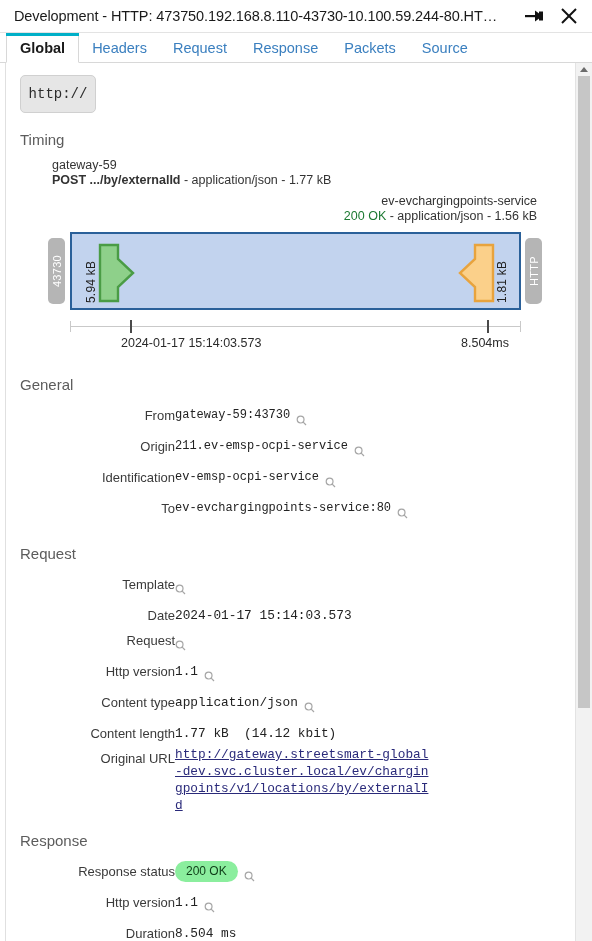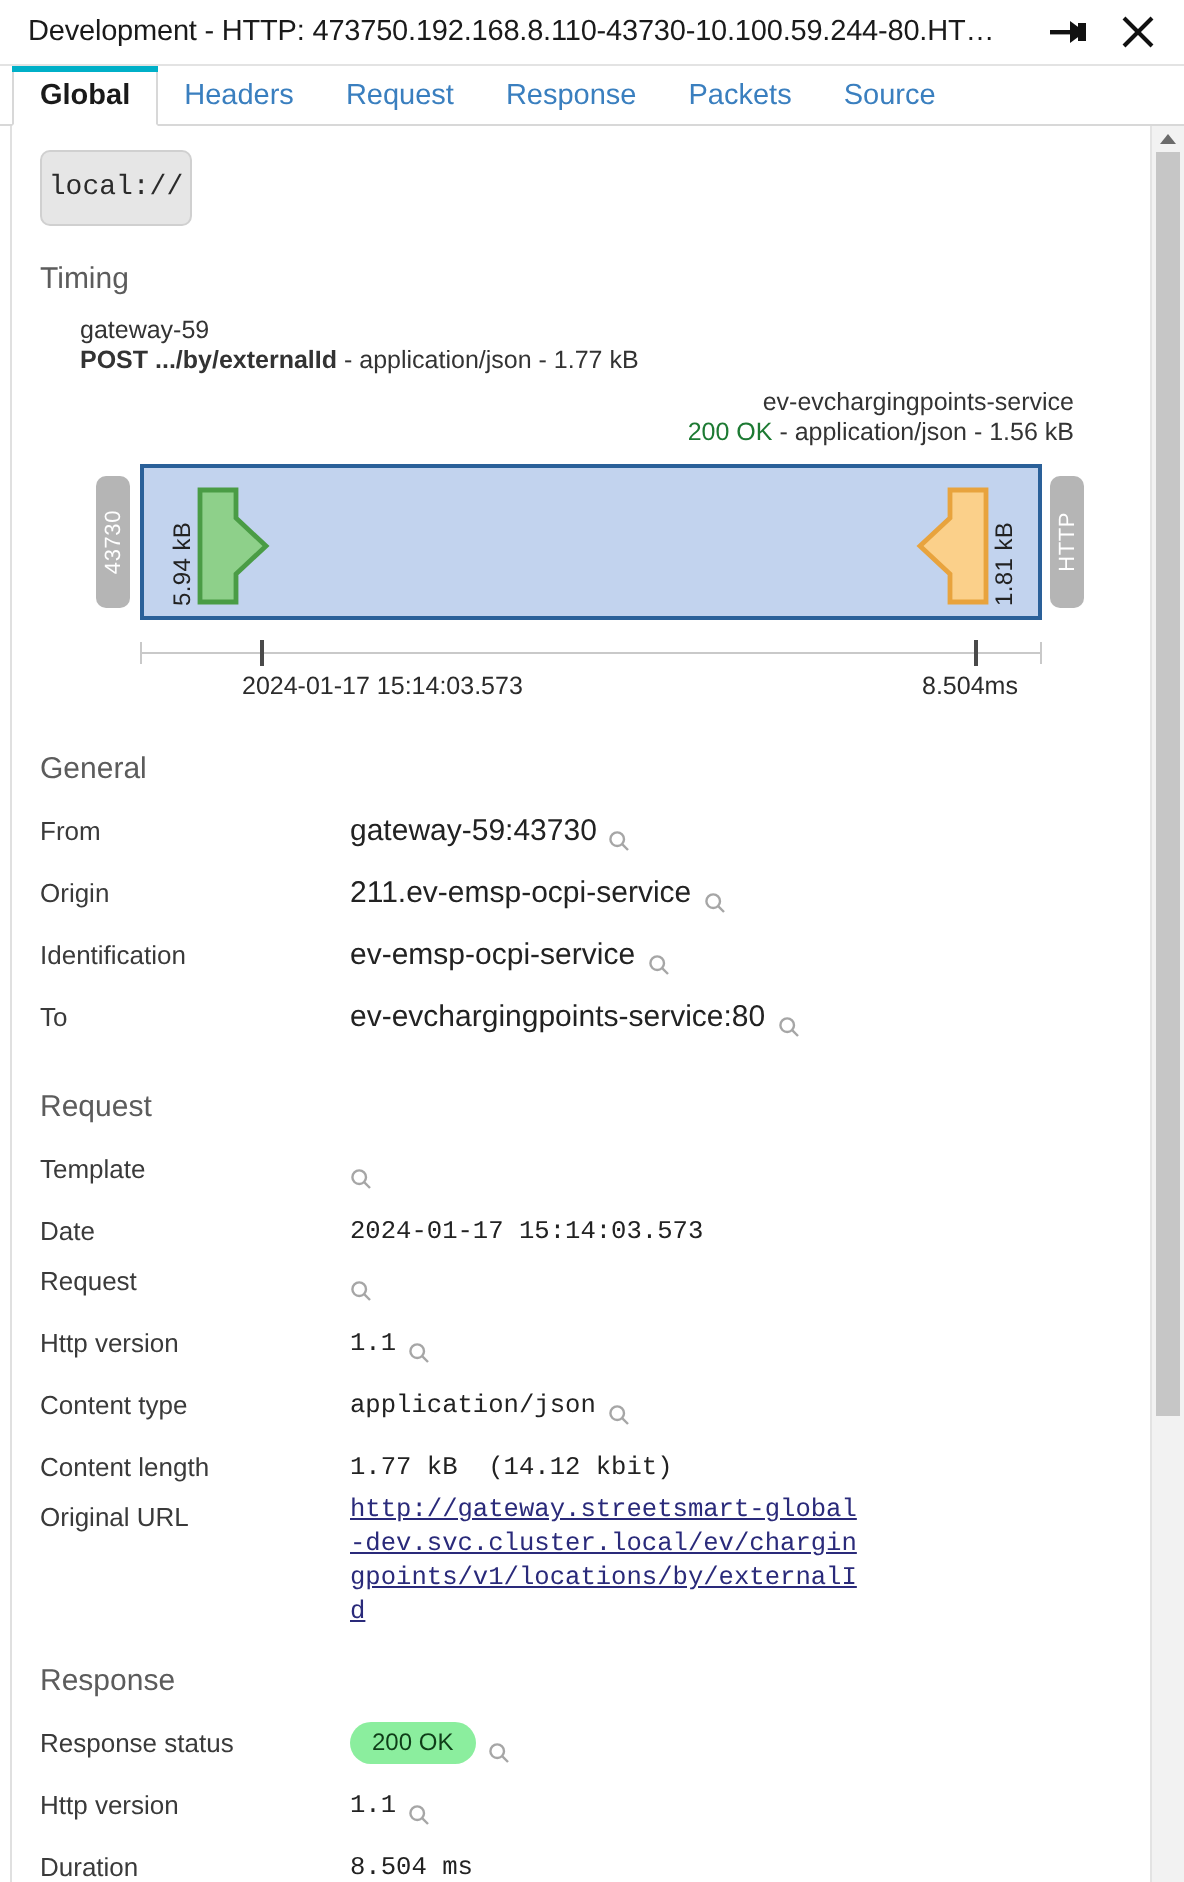--- a/index.html
+++ b/index.html
@@ -153,21 +153,21 @@
   }
 
   
   .timing-area { position: relative; margin-left: 20px; }
   .tm-caption {
     font-size: 12.5px;
     color: #333333;
     line-height: 15px;
     white-space: nowrap;
   }
-  .tm-caption.left  { margin-left: 20px; }
+  .tm-caption.left  { margin-left: 32px; }
   .tm-caption.right { text-align: right; padding-right: 38px; margin-top: 6px;}
   .tm-caption b { font-weight: bold; }
   .tm-green { color: #1d7a33; }
 
   .tm-diagram {
     position: relative;
     margin-top: 8px;
     height: 78px;
   }
   .tm-endcap {
@@ -249,34 +249,35 @@
     display: flex;
     align-items: flex-start;
     padding: 0 0 0 20px;
     min-height: 25px;
   }
   .kv-key {
     flex: 0 0 155px;
     font-size: 13px;
     color: #3a3a3a;
     line-height: 25px;
+    text-align: right;
   }
   .kv-val {
     flex: 1 1 auto;
     font-size: 13px;
     color: #222222;
     line-height: 25px;
     display: flex;
     align-items: flex-start;
     gap: 6px;
   }
   .kv-val .txt { white-space: pre; }
   .mono { font-family: "Liberation Mono", monospace; font-size: 12.8px; }
   .mono-b { font-family: "Liberation Mono", monospace; font-size: 12.8px; font-weight: bold; }
-  .sans { font-family: Liberation Sans, sans-serif; font-size: 15px; }
+  .sans { font-family: Liberation Mono, monospace; font-size: 12px; }
   .link {
     font-family: "Liberation Mono", monospace;
     font-size: 12.8px;
     color: #2a2a7a;
     text-decoration: underline;
     line-height: 17px;
     white-space: pre-line;
     display: inline-block;
     max-width: 260px;
     word-break: break-all;
@@ -337,21 +338,21 @@
       </div>
     <div class="tab">
         <span>Source</span>
       </div>
   </div>
 
   <div class="bodywrap">
     <div class="content">
       <div class="leftrule"></div>
 
-      <div class="curl-btn">local://</div>
+      <div class="curl-btn">http://</div>
 
       <div class="section-title">Timing</div>
 
       <div class="timing-area">
         <div class="tm-caption left">
           <div>gateway-59</div>
           <div><b>POST .../by/externalId</b><span> - application/json - 1.77 kB</span></div>
         </div>
         <div class="tm-caption right">
           <div>ev-evchargingpoints-service</div>

